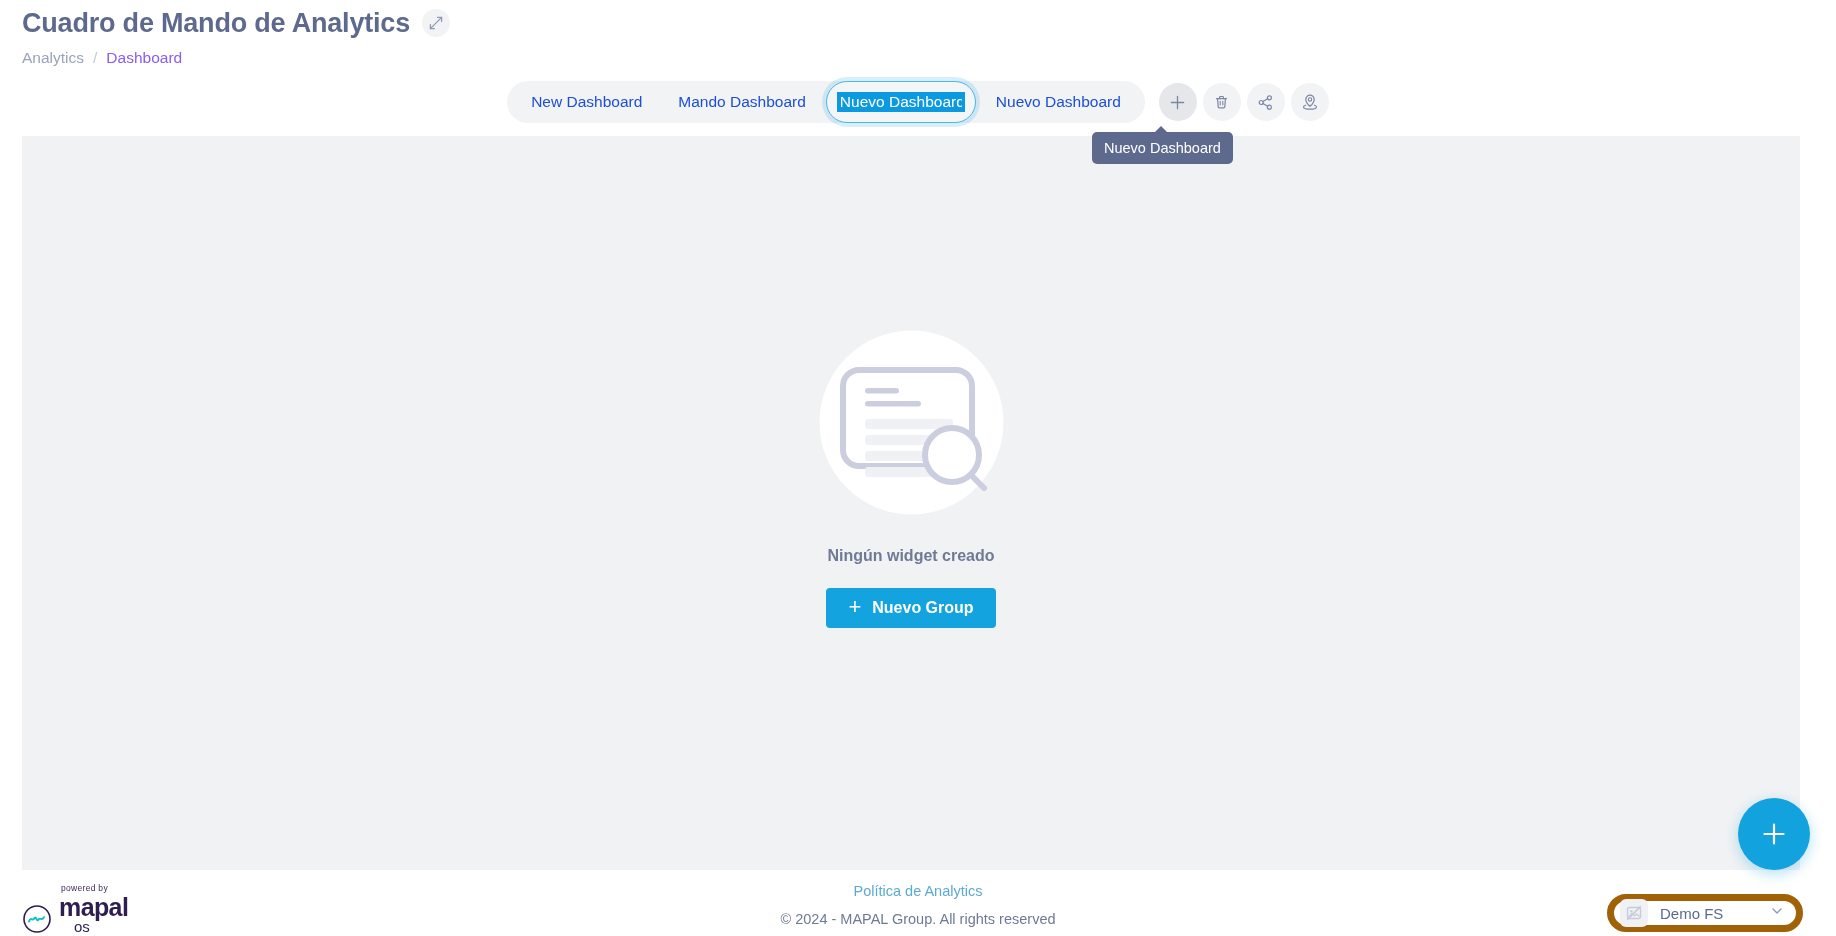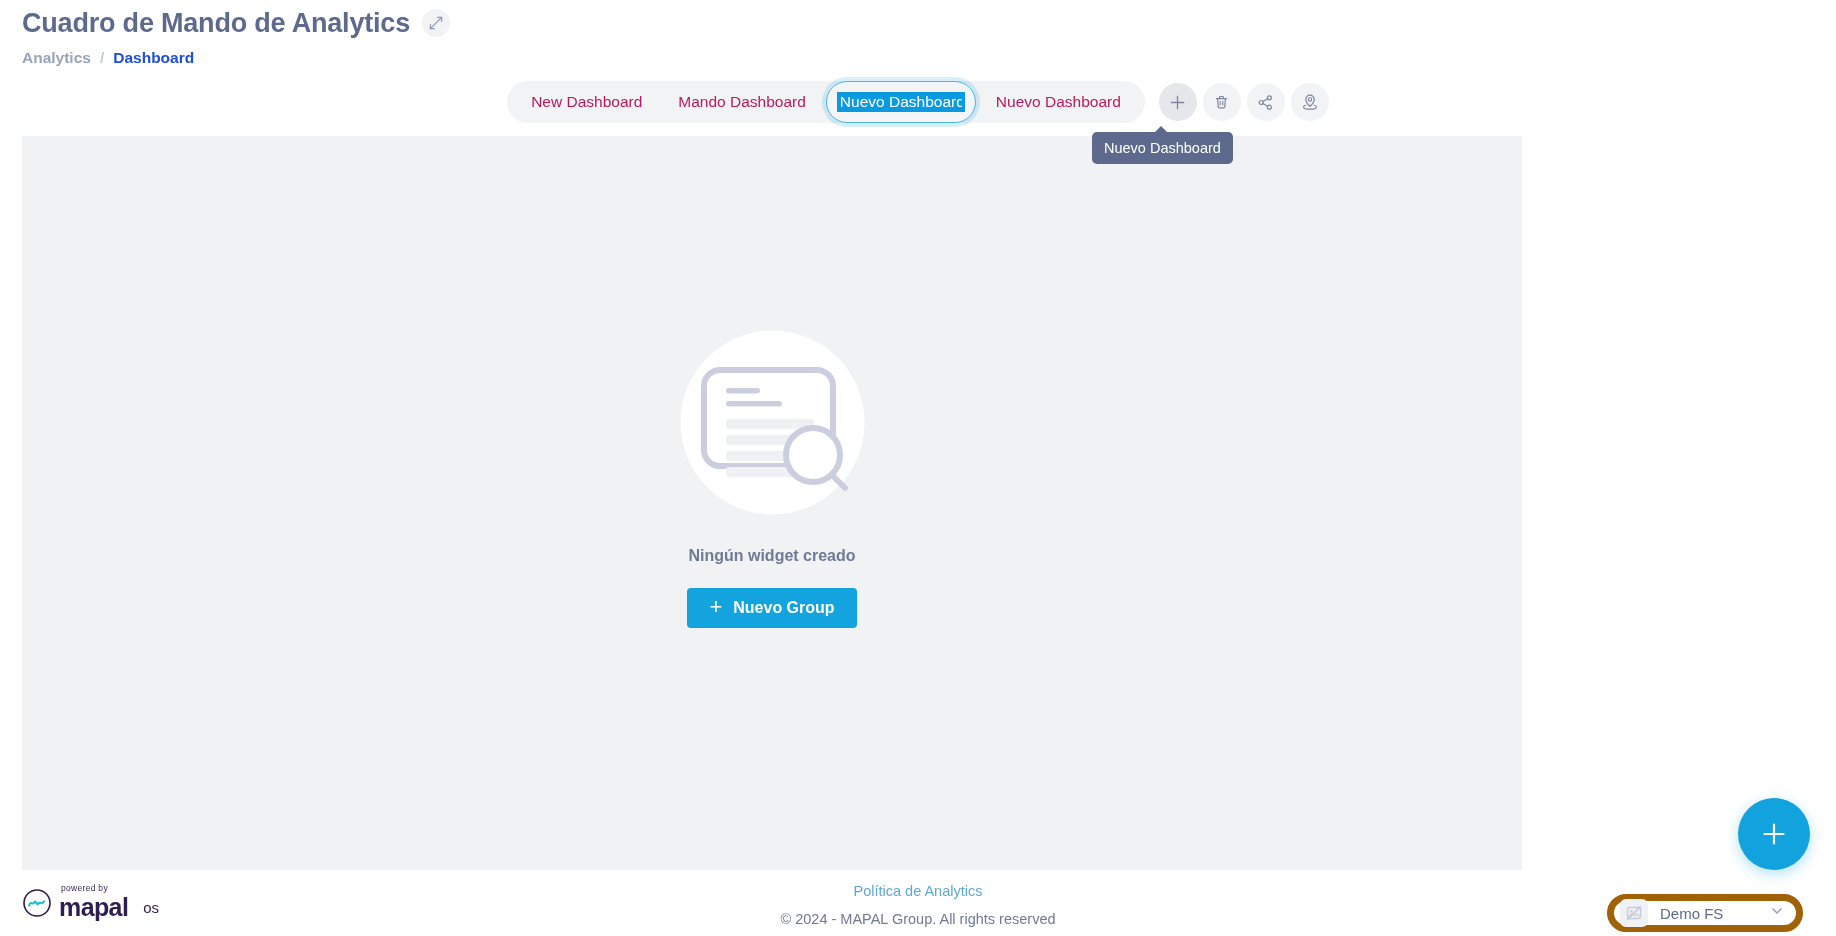--- a/index.html
+++ b/index.html
@@ -55,25 +55,24 @@
   }
   .expand-btn svg { display: block; }
 
   .breadcrumb {
     display: flex;
     align-items: center;
     gap: 9px;
     margin-top: 6px;
     font-size: 15.5px;
     line-height: 20px;
-    font-weight: bold;
   }
   .bc-parent { color: #9aa3bd; }
   .bc-sep { color: #c3c9d8; }
-  .bc-current { color: #1d4ed8; }
+  .bc-current { color: #8b5cf6; }
 
   
   .tabstrip {
     position: absolute;
     left: 0;
     top: 74px;
     width: 1836px;
     height: 56px;
     display: flex;
     align-items: center;
@@ -83,21 +82,21 @@
   .tabs-pill {
     display: flex;
     align-items: center;
     background: #f2f3f5;
     border-radius: 22px;
     height: 42px;
     padding: 0 6px;
   }
   .tab {
     font-size: 15.5px;
-    color: #be185d;
+    color: #1d4ed8;
     padding: 0 18px;
     height: 42px;
     line-height: 42px;
     white-space: nowrap;
     cursor: pointer;
     border-radius: 21px;
     background: transparent;
     border: none;
     font-family: inherit;
   }
@@ -169,21 +168,21 @@
     border-left: 7px solid transparent;
     border-right: 7px solid transparent;
     border-bottom: 7px solid #5d6a8e;
   }
 
   
   .content {
     position: absolute;
     left: 22px;
     top: 136px;
-    width: 1500px;
+    width: 1778px;
     height: 734px;
     background: #f1f2f4;
   }
   .empty-state {
     position: absolute;
     left: 0;
     right: 0;
     top: 184px;
     display: flex;
     flex-direction: column;
@@ -262,21 +261,21 @@
   }
   .brand-mark { width: 30px; height: 30px; }
   .brand-wordmark { display: flex; flex-direction: column; line-height: 1; }
   .powered-by {
     font-size: 8.5px;
     color: #3a2a5a;
     letter-spacing: 0.3px;
     margin-bottom: 3px;
     margin-left: 2px;
   }
-  .mapal-word { display: flex; align-items: center; }
+  .mapal-word { display: flex; align-items: flex-start; flex-direction: column; }
   .mapal-text {
     font-size: 25px;
     font-weight: 700;
     color: #2e1d50;
     letter-spacing: -0.6px;
     line-height: 22px;
   }
   .mapal-os {
     font-size: 15px;
     font-weight: 400;

